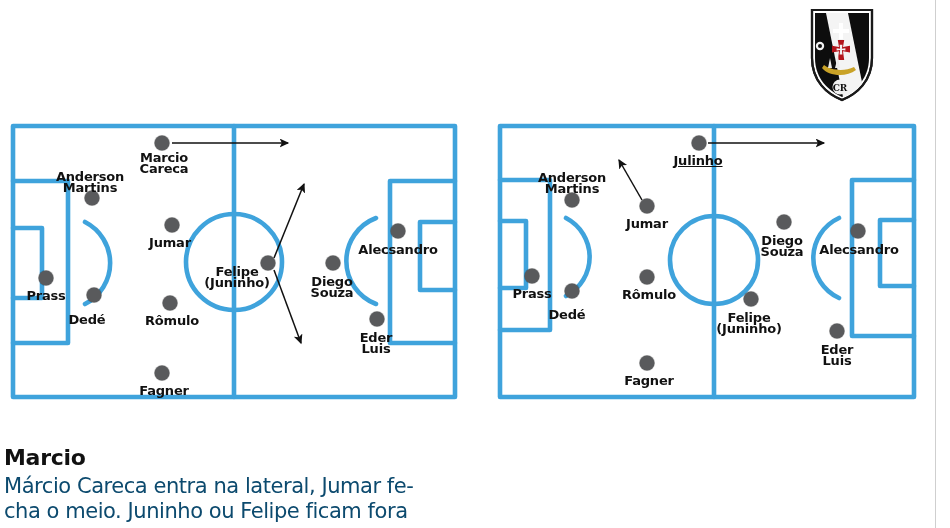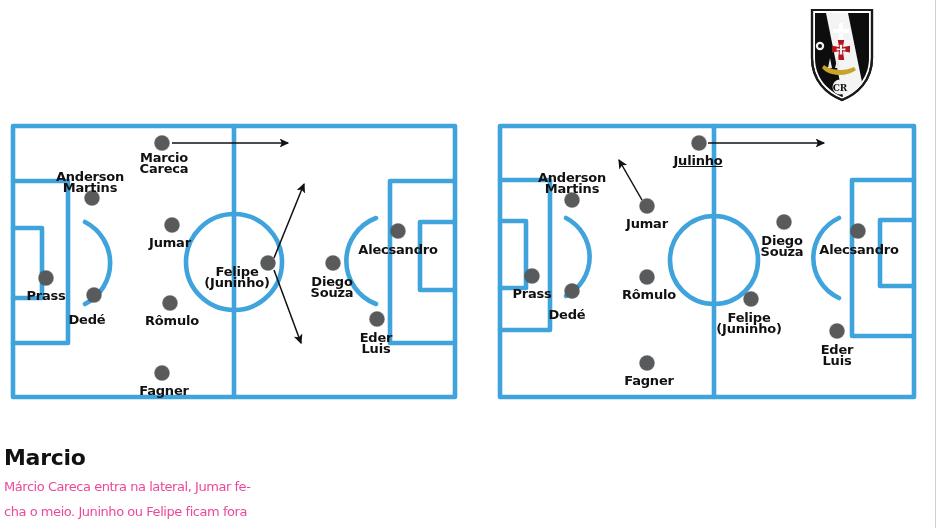--- a/index.html
+++ b/index.html
@@ -92,23 +92,23 @@
     font-family: "DejaVu Sans", sans-serif;
     font-weight: bold;
     font-size: 22px;
     line-height: 26px;
     color: #111111;
     margin: 0 0 3px 0;
     letter-spacing: -0.3px;
   }
   .cap-body {
     font-family: "DejaVu Sans", sans-serif;
-    font-size: 13px;
+    font-size: 21px;
     line-height: 25px;
-    color: #ec4899;
+    color: #0c4a6e;
     margin: 0;
     letter-spacing: -0.45px;
     white-space: pre-line;
   }
 </style>
 </head>
 <body>
 
 <div class="page">
 

